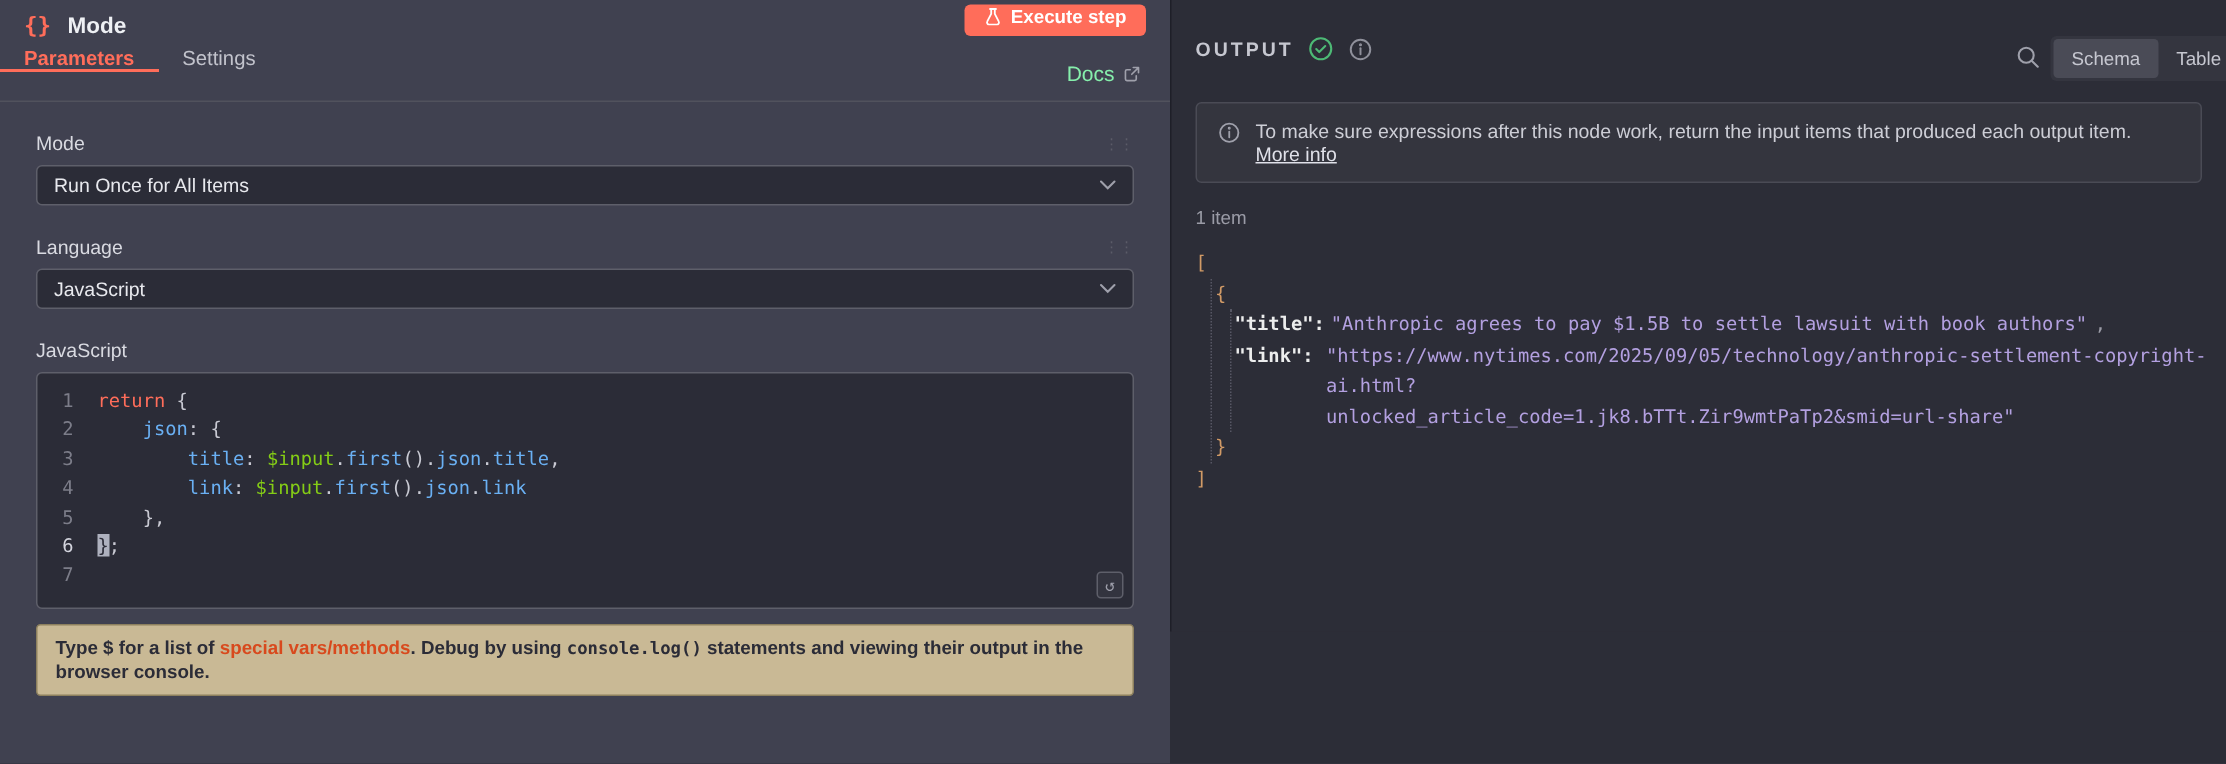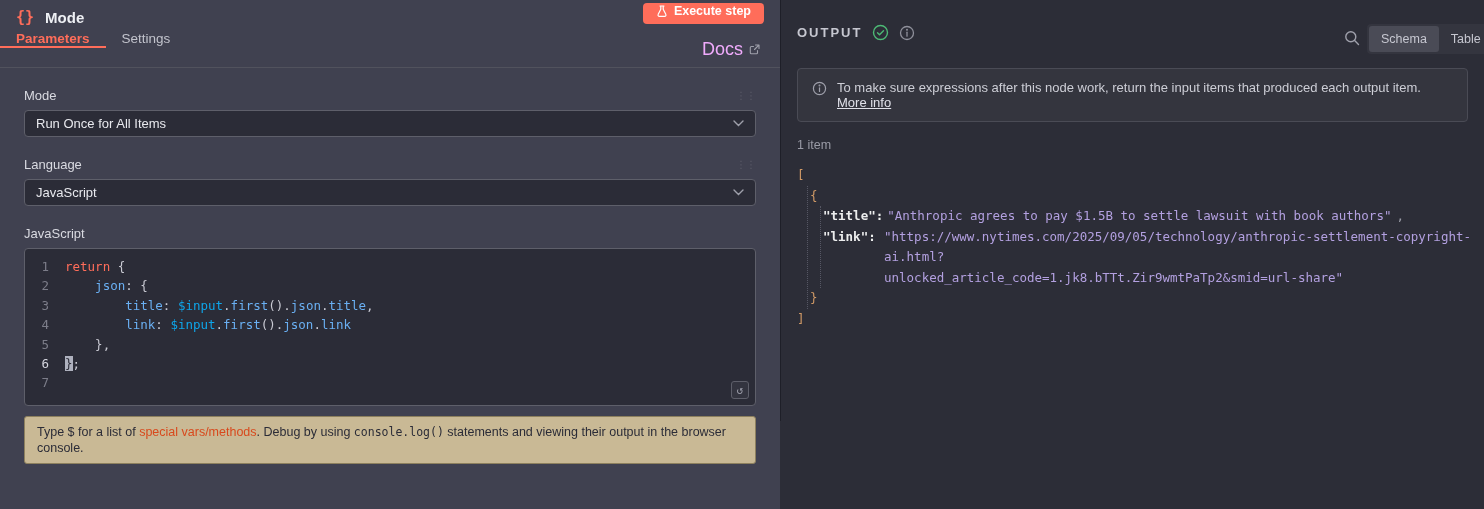--- a/index.html
+++ b/index.html
@@ -16,48 +16,48 @@
   .exec-btn { position:absolute; top:3px; right:16px; background:#ff6d5a; color:#fff;
     font-size:12.5px; font-weight:600; padding:1px 13px 6px; border-radius:4px; border:none;
     display:flex; align-items:center; gap:6px; cursor:pointer; }
 
   .tabbar { margin-top:5px; display:flex; align-items:flex-start; height:37px;
     border-bottom:1px solid #51525d; position:relative; }
   .tab { font-size:13.5px; color:#c2c3cc; display:flex; align-items:center; padding:0 16px;
     cursor:pointer; }
   .tab.active { color:#ff6d5a; font-weight:600; border-bottom:2px solid #ff6d5a; }
   .docs { position:absolute; right:20px; top:0; bottom:0; display:flex; align-items:center;
-    gap:6px; color:#f0abfc; font-size:18px; cursor:pointer; }
+    gap:6px; color:#86efac; font-size:14px; cursor:pointer; }
 
   .lp-body { padding:0 24px; }
   .field-label { margin-top:20px; font-size:13px; color:#d9dae1; display:flex;
     justify-content:space-between; align-items:center; }
   .drag-dots { color:#5b5c68; font-size:10px; }
   .dropdown { margin-top:7px; height:27px; background:#2b2c37; border:1px solid #5e5f6a;
     border-radius:4px; display:flex; align-items:center; justify-content:space-between;
     padding:0 11px; font-size:13px; color:#e8e9ee; cursor:pointer; }
 
   .code-editor { margin-top:7px; background:#2b2c37; border:1px solid #5e5f6a; border-radius:4px;
     height:158px; position:relative; padding-top:8px;
     font-family:"DejaVu Sans Mono", monospace; font-size:12.5px; overflow:hidden; }
   .crow { display:flex; line-height:19.4px; }
   .gut { width:40px; flex:none; text-align:right; padding-right:16px; color:#7c7d89; }
   .gut.act { color:#d3d4dd; }
   .ctext { white-space:pre; color:#c9cad3; }
   .t-kw { color:#ff6d5a; }
   .t-prop { color:#6ab0f3; }
   .t-pl { color:#c9cad3; }
-  .t-var { color:#0ea5e9; }
+  .t-var { color:#84cc16; }
   .t-cur { background:#aeb1be; color:#2b2c37; }
   .hist-btn { position:absolute; right:6px; bottom:6px; width:18px; height:18px;
     border:1px solid #5e5f6a; border-radius:3px; background:#33343f; color:#9fa0ac;
     display:flex; align-items:center; justify-content:center; font-size:11px; cursor:pointer; }
 
   .hint { margin-top:10px; background:#c9b995; border:1px solid #8d805e; border-radius:3px;
-    padding:7px 12px; font-size:12.5px; color:#2b2c37; line-height:1.28; }
+    padding:7px 12px; font-size:12.5px; color:#2b2c37; line-height:1.28;font-weight:bold; }
   .hint .hl { color:#d8491d; cursor:pointer; }
   .hint code { font-family:"DejaVu Sans Mono", monospace; font-size:11.5px; }
 
   
   .right { position:absolute; left:780px; top:0; right:0; height:421px; background:#2c2d37;
     border-left:1px solid #1e1f28; }
   .out-header { height:65px; display:flex; align-items:center; padding:0 16px; gap:10px; }
   .out-title { font-size:13px; font-weight:700; letter-spacing:2px; color:#c6c7d0; }
   .search-btn { position:absolute; top:30px; right:124px; cursor:pointer; }
   .seg { position:absolute; top:24px; left:586px; display:flex; background:#34353f;

